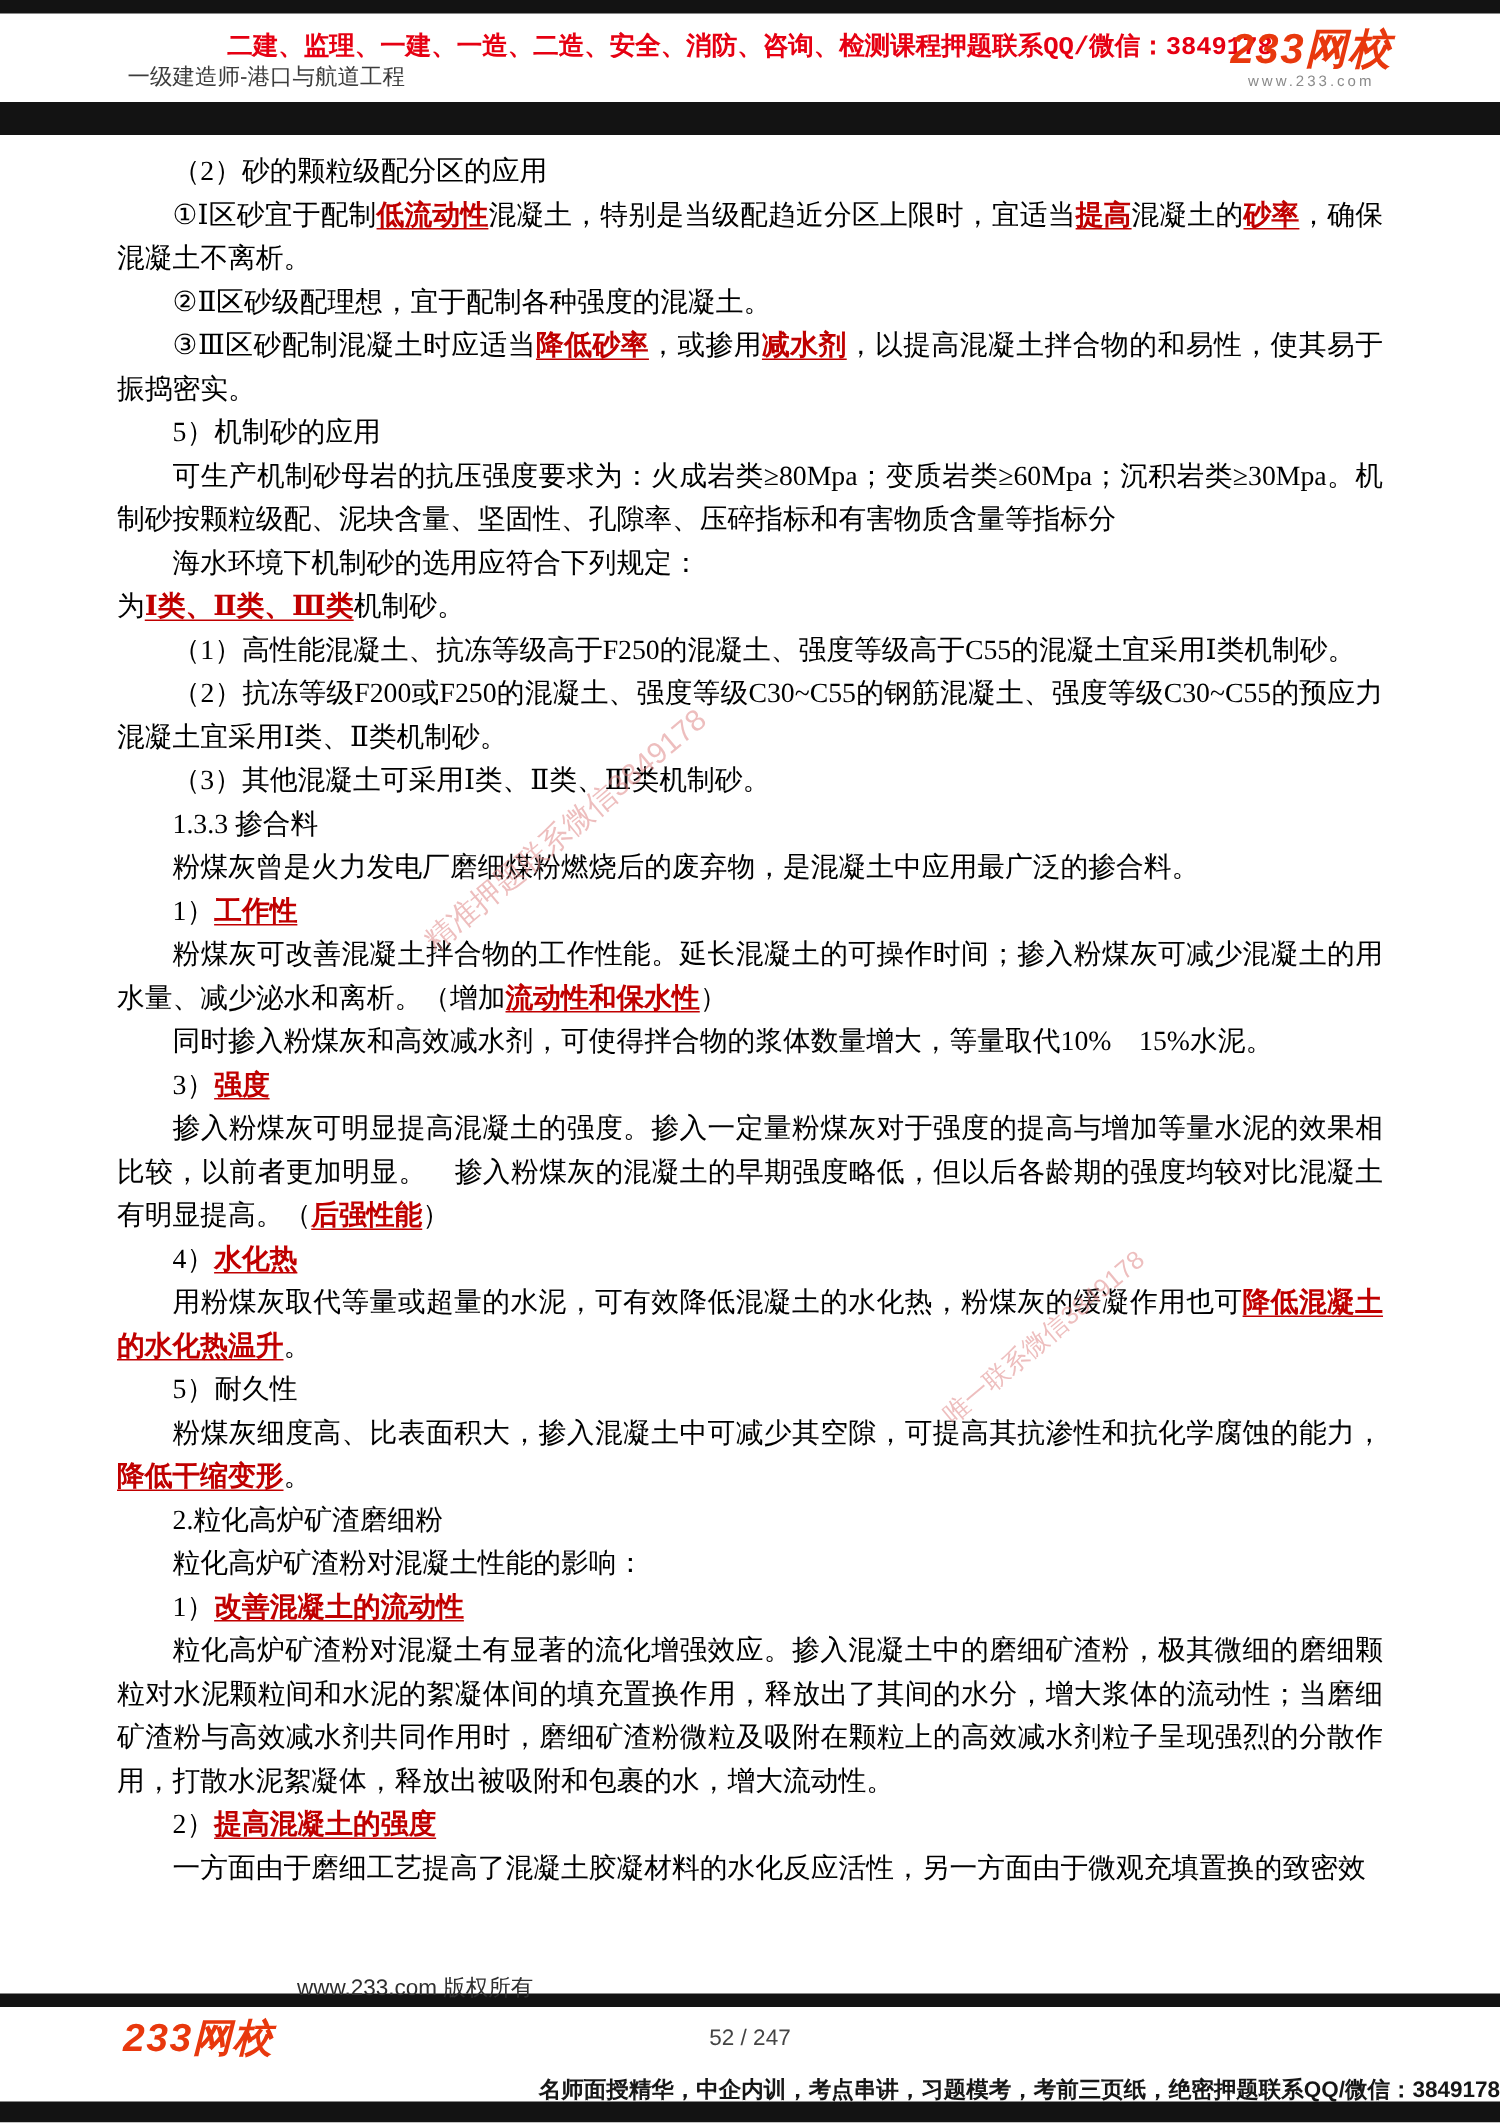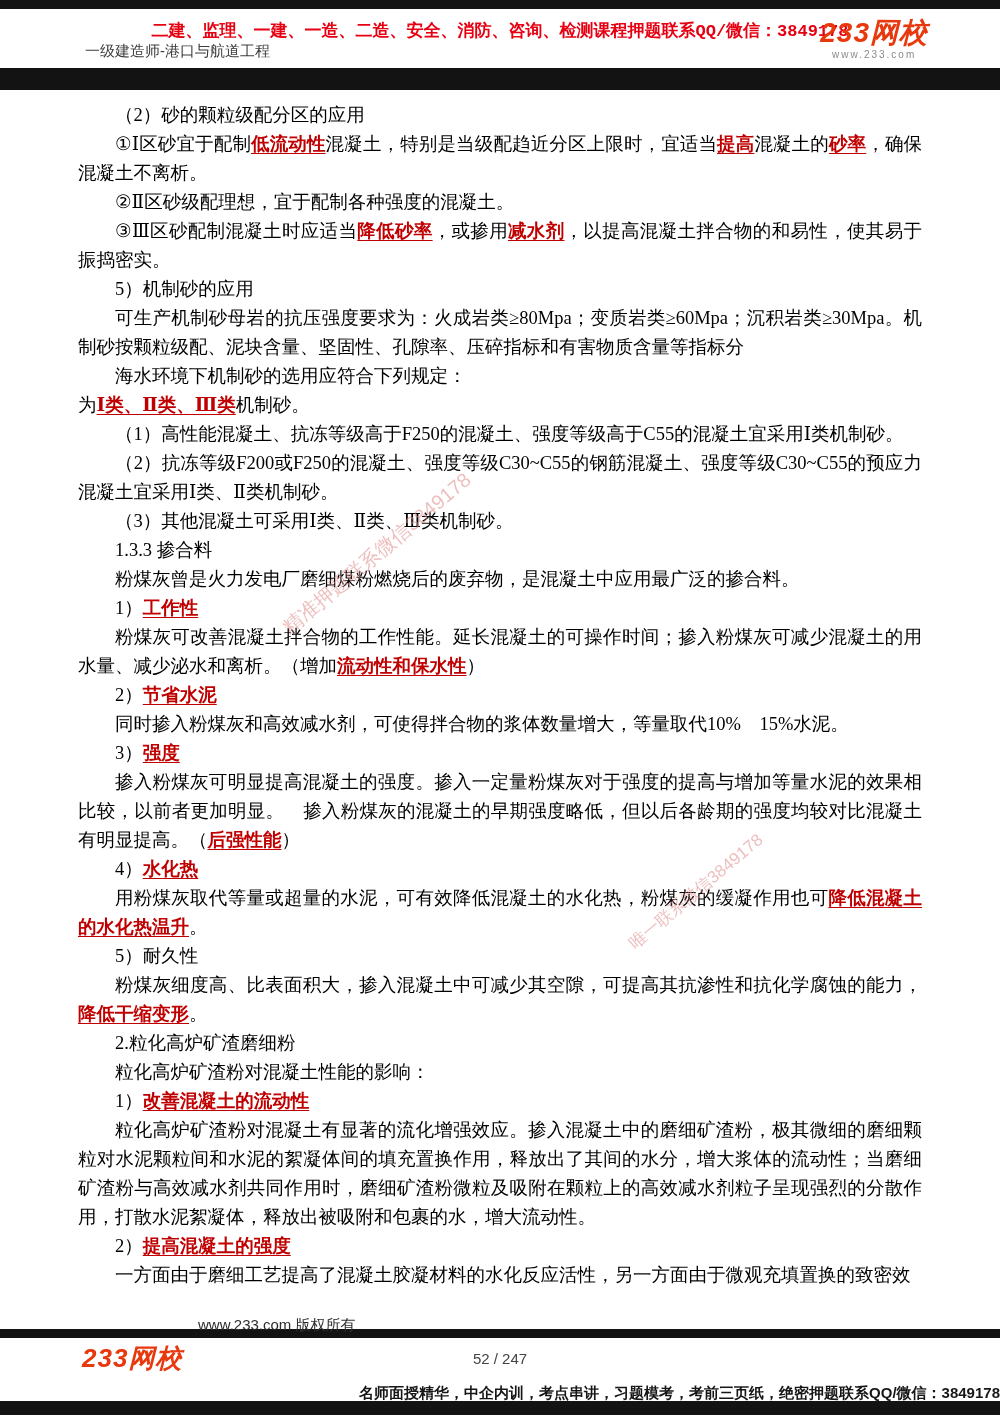--- a/index.html
+++ b/index.html
@@ -100,21 +100,20 @@
     <p class="para indent"><span>可生产机制砂母岩的抗压强度要求为：火成岩类≥80Mpa；变质岩类≥60Mpa；沉积岩类≥30Mpa。机制砂按颗粒级配、泥块含量、坚固性、孔隙率、压碎指标和有害物质含量等指标分</span></p>
     <p class="para indent"><span>海水环境下机制砂的选用应符合下列规定：</span></p>
     <p class="para"><span>为</span><span class="hl">Ⅰ类、Ⅱ类、Ⅲ类</span><span>机制砂。</span></p>
     <p class="para indent"><span>（1）高性能混凝土、抗冻等级高于F250的混凝土、强度等级高于C55的混凝土宜采用Ⅰ类机制砂。</span></p>
     <p class="para indent"><span>（2）抗冻等级F200或F250的混凝土、强度等级C30~C55的钢筋混凝土、强度等级C30~C55的预应力混凝土宜采用Ⅰ类、Ⅱ类机制砂。</span></p>
     <p class="para indent"><span>（3）其他混凝土可采用Ⅰ类、Ⅱ类、Ⅲ类机制砂。</span></p>
     <p class="para indent"><span>1.3.3 掺合料</span></p>
     <p class="para indent"><span>粉煤灰曾是火力发电厂磨细煤粉燃烧后的废弃物，是混凝土中应用最广泛的掺合料。</span></p>
     <p class="para indent"><span>1）</span><span class="hl">工作性</span></p>
     <p class="para indent"><span>粉煤灰可改善混凝土拌合物的工作性能。延长混凝土的可操作时间；掺入粉煤灰可减少混凝土的用水量、减少泌水和离析。（增加</span><span class="hl">流动性和保水性</span><span>）</span></p>
-    <p class="para indent"><span>2）</span><span class="hl">节省水泥</span></p>
     <p class="para indent"><span>同时掺入粉煤灰和高效减水剂，可使得拌合物的浆体数量增大，等量取代10%　15%水泥。</span></p>
     <p class="para indent"><span>3）</span><span class="hl">强度</span></p>
     <p class="para indent"><span>掺入粉煤灰可明显提高混凝土的强度。掺入一定量粉煤灰对于强度的提高与增加等量水泥的效果相比较，以前者更加明显。　掺入粉煤灰的混凝土的早期强度略低，但以后各龄期的强度均较对比混凝土有明显提高。（</span><span class="hl">后强性能</span><span>）</span></p>
     <p class="para indent"><span>4）</span><span class="hl">水化热</span></p>
     <p class="para indent"><span>用粉煤灰取代等量或超量的水泥，可有效降低混凝土的水化热，粉煤灰的缓凝作用也可</span><span class="hl">降低混凝土的水化热温升</span><span>。</span></p>
     <p class="para indent"><span>5）耐久性</span></p>
     <p class="para indent"><span>粉煤灰细度高、比表面积大，掺入混凝土中可减少其空隙，可提高其抗渗性和抗化学腐蚀的能力，</span><span class="hl">降低干缩变形</span><span>。</span></p>
     <p class="para indent"><span>2.粒化高炉矿渣磨细粉</span></p>
     <p class="para indent"><span>粒化高炉矿渣粉对混凝土性能的影响：</span></p>
     <p class="para indent"><span>1）</span><span class="hl">改善混凝土的流动性</span></p>

